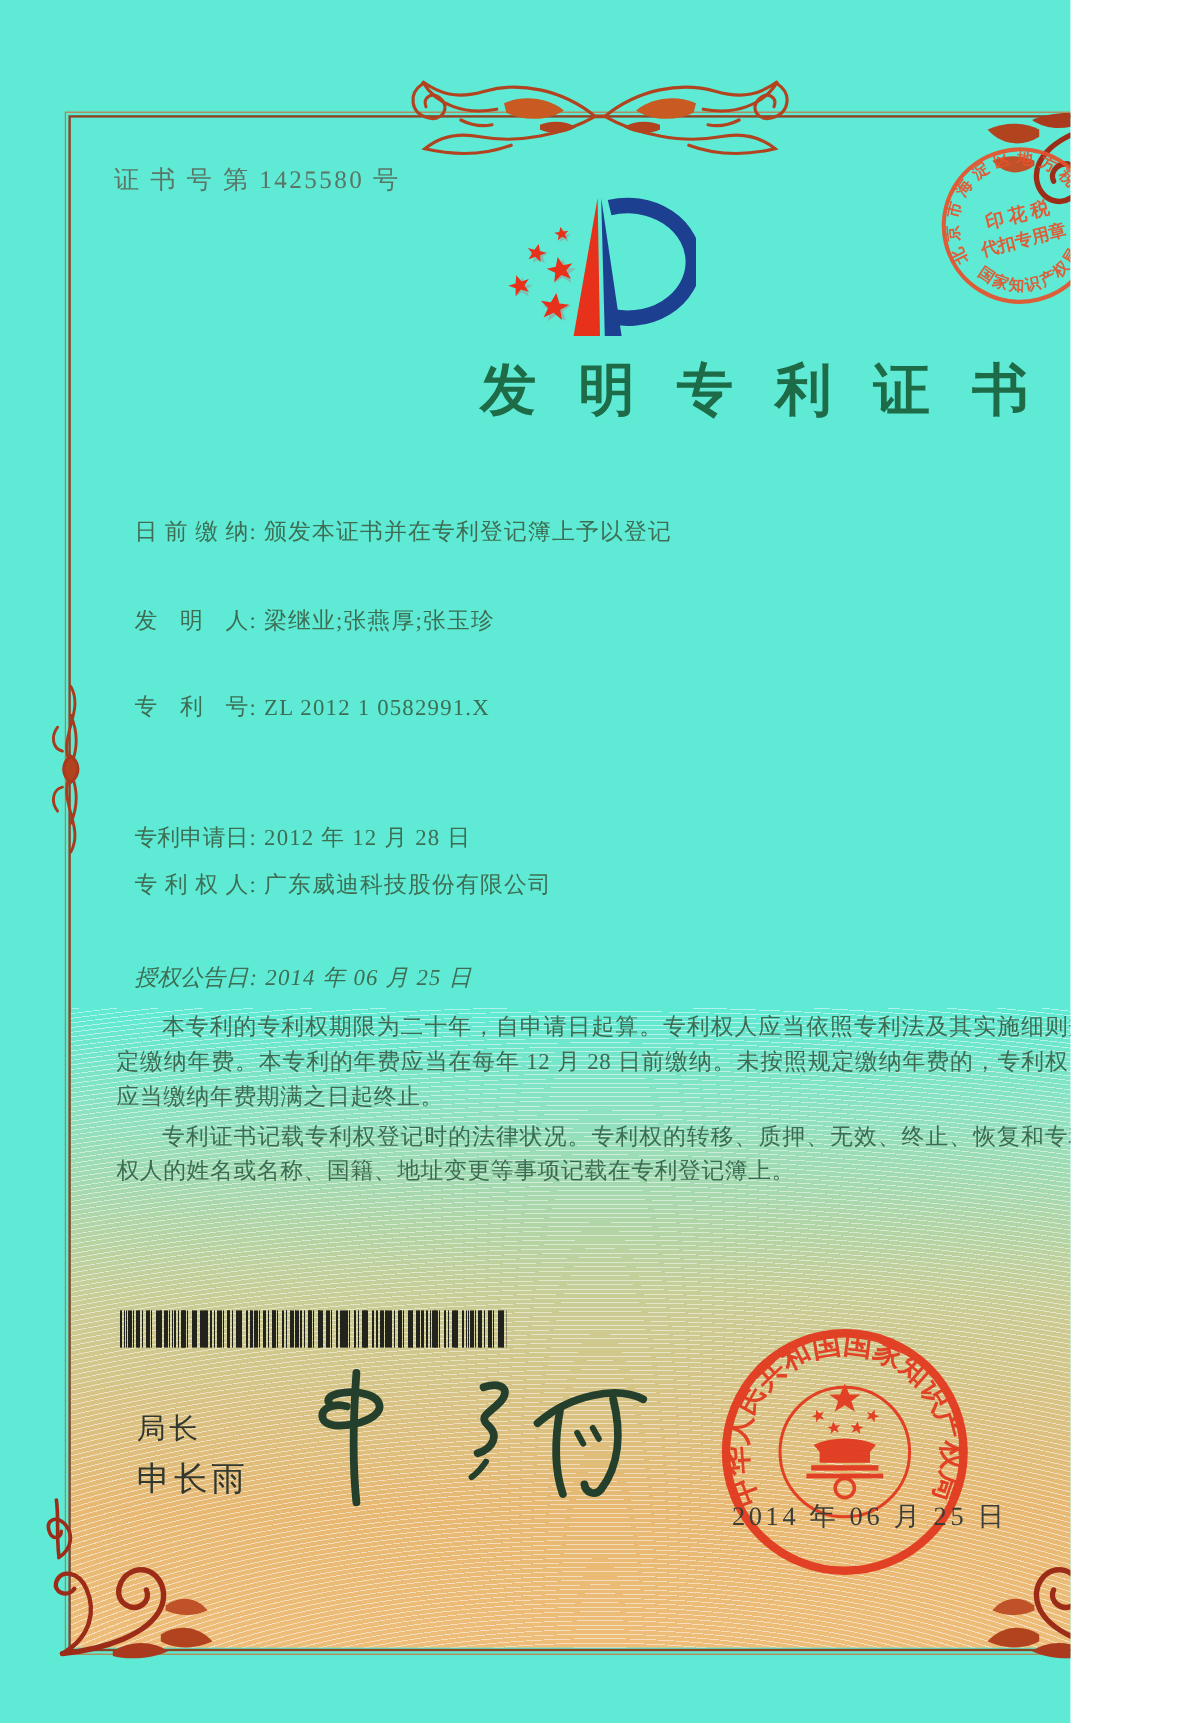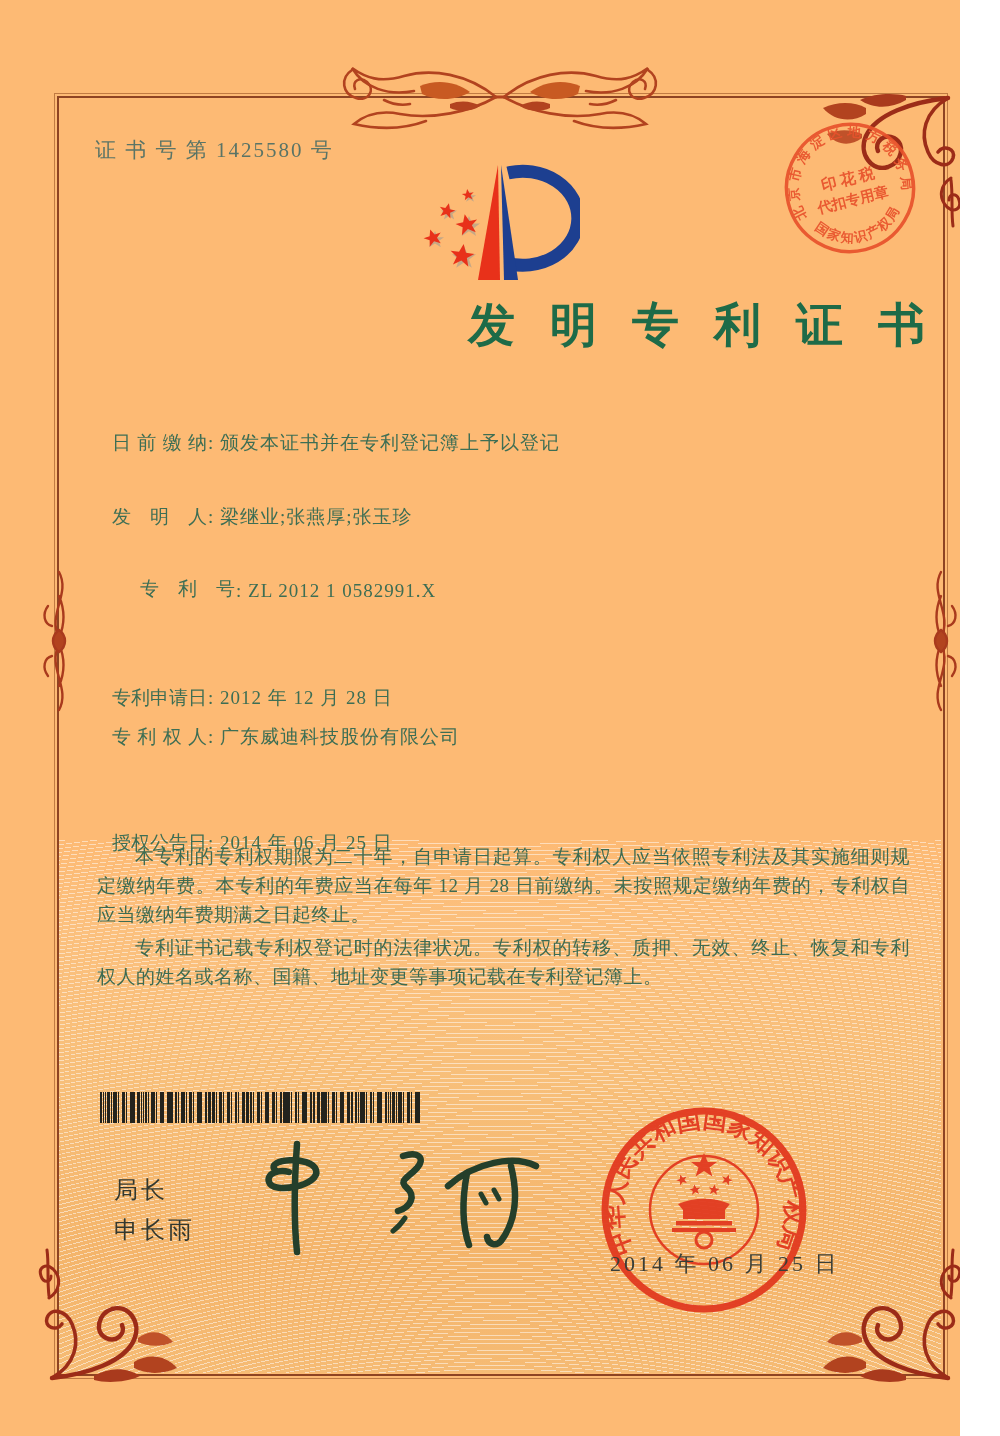--- a/index.html
+++ b/index.html
@@ -1,17 +1,17 @@
 <!DOCTYPE html>
 <html><head>
 <meta charset="utf-8">
 <style>
   html,body{margin:0;padding:0;}
   body{width:1000px;height:1436px;font-family:"Liberation Serif","DejaVu Serif",serif;}
-  .page{position:relative;width:960px;height:1436px;background:#fdba74;overflow:hidden;}
+  .page{position:relative;width:892px;height:1436px;background:#5eead4;overflow:hidden;}
   .abs{position:absolute;}
 
   
   .warm{left:59px;top:840px;width:882px;height:533px;z-index:1;
     background-image:
       repeating-radial-gradient(1200px 560px at 50% 140%,rgba(255,255,255,.50) 0 1.6px,rgba(255,255,255,0) 1.6px 8px),
       linear-gradient(180deg,rgba(247,216,168,0) 0%,rgba(247,206,148,.30) 16%,rgba(245,193,124,.70) 45%,rgba(243,180,106,.92) 78%,rgba(245,187,116,.95) 100%);
   }
 
   
@@ -28,21 +28,21 @@
   .paras{left:97px;top:842px;width:813px;font-size:19px;line-height:29px;color:#3d6b52;text-align:justify;z-index:4;}
   .paras p{margin:0 0 4px 0;text-indent:2em;letter-spacing:.5px;}
 
   .barcode{left:100px;top:1092px;width:322px;height:31px;z-index:4;
     background-image:
       repeating-linear-gradient(90deg,#23231d 0 2px,transparent 2px 3px,#23231d 3px 4px,transparent 4px 7px,#23231d 7px 10px,transparent 10px 11px,#23231d 11px 12px,transparent 12px 15px),
       repeating-linear-gradient(90deg,transparent 0 5px,#23231d 5px 6px,transparent 6px 13px,#23231d 13px 16px,transparent 16px 19px);
   }
 
   .offtitle{left:114px;top:1174px;font-size:24px;color:#33382f;font-family:"Liberation Sans","DejaVu Sans",sans-serif;letter-spacing:3px;z-index:4;}
-  .offname{left:114px;top:1214px;font-size:24px;color:#33382f;font-family:"Liberation Sans","DejaVu Sans",sans-serif;letter-spacing:3px;z-index:4;}
+  .offname{left:114px;top:1214px;font-size:28px;color:#33382f;font-family:"Liberation Sans","DejaVu Sans",sans-serif;letter-spacing:3px;z-index:4;}
 
   .sig{left:235px;top:1132px;z-index:5;}
   .seal{left:594px;top:1100px;z-index:3;opacity:.95;}
   .sealdate{left:610px;top:1249px;font-size:22px;color:#3a3e37;letter-spacing:3px;z-index:5;white-space:nowrap;}
   .footer{left:0;right:0;top:1320px;text-align:center;font-size:19px;color:#5f6e5c;letter-spacing:2px;z-index:4;}
 
   .stamp{left:762px;top:100px;z-index:5;opacity:.92;transform:rotate(-14deg);}
   .logo{left:420px;top:153px;z-index:4;}
 
   .orn{z-index:3;}
@@ -135,33 +135,33 @@
   <div class="abs title">发明专利证书</div>
 
   <div class="abs field" style="top:430px;">
     <span class="flabel">日前缴纳</span><span class="fsep">:</span>
     <span class="fval">颁发本证书并在专利登记簿上予以登记</span>
   </div>
   <div class="abs field" style="top:504px;">
     <span class="flabel">发明人</span><span class="fsep">:</span>
     <span class="fval">梁继业;张燕厚;张玉珍</span>
   </div>
-  <div class="abs field" style="top:576px;margin-left:28px;">
+  <div class="abs field" style="top:576px;">
     <span class="flabel">专利号</span><span class="fsep">:</span>
     <span class="fval">ZL 2012 1 0582991.X</span>
   </div>
   <div class="abs field" style="top:649px;margin-top:36px;">
     <span class="flabel">专利申请日</span><span class="fsep">:</span>
     <span class="fval">2012 年 12 月 28 日</span>
   </div>
   <div class="abs field" style="top:724px;">
     <span class="flabel">专利权人</span><span class="fsep">:</span>
     <span class="fval">广东威迪科技股份有限公司</span>
   </div>
-  <div class="abs field" style="top:830px;">
+  <div class="abs field" style="top:802px;font-style:italic;">
     <span class="flabel">授权公告日</span><span class="fsep">:</span>
     <span class="fval">2014 年 06 月 25 日</span>
   </div>
 
   <div class="abs paras">
     <p>本专利的专利权期限为二十年，自申请日起算。专利权人应当依照专利法及其实施细则规定缴纳年费。本专利的年费应当在每年 12 月 28 日前缴纳。未按照规定缴纳年费的，专利权自应当缴纳年费期满之日起终止。</p>
     <p>专利证书记载专利权登记时的法律状况。专利权的转移、质押、无效、终止、恢复和专利权人的姓名或名称、国籍、地址变更等事项记载在专利登记簿上。</p>
   </div>
 
   <div class="abs barcode"></div>

